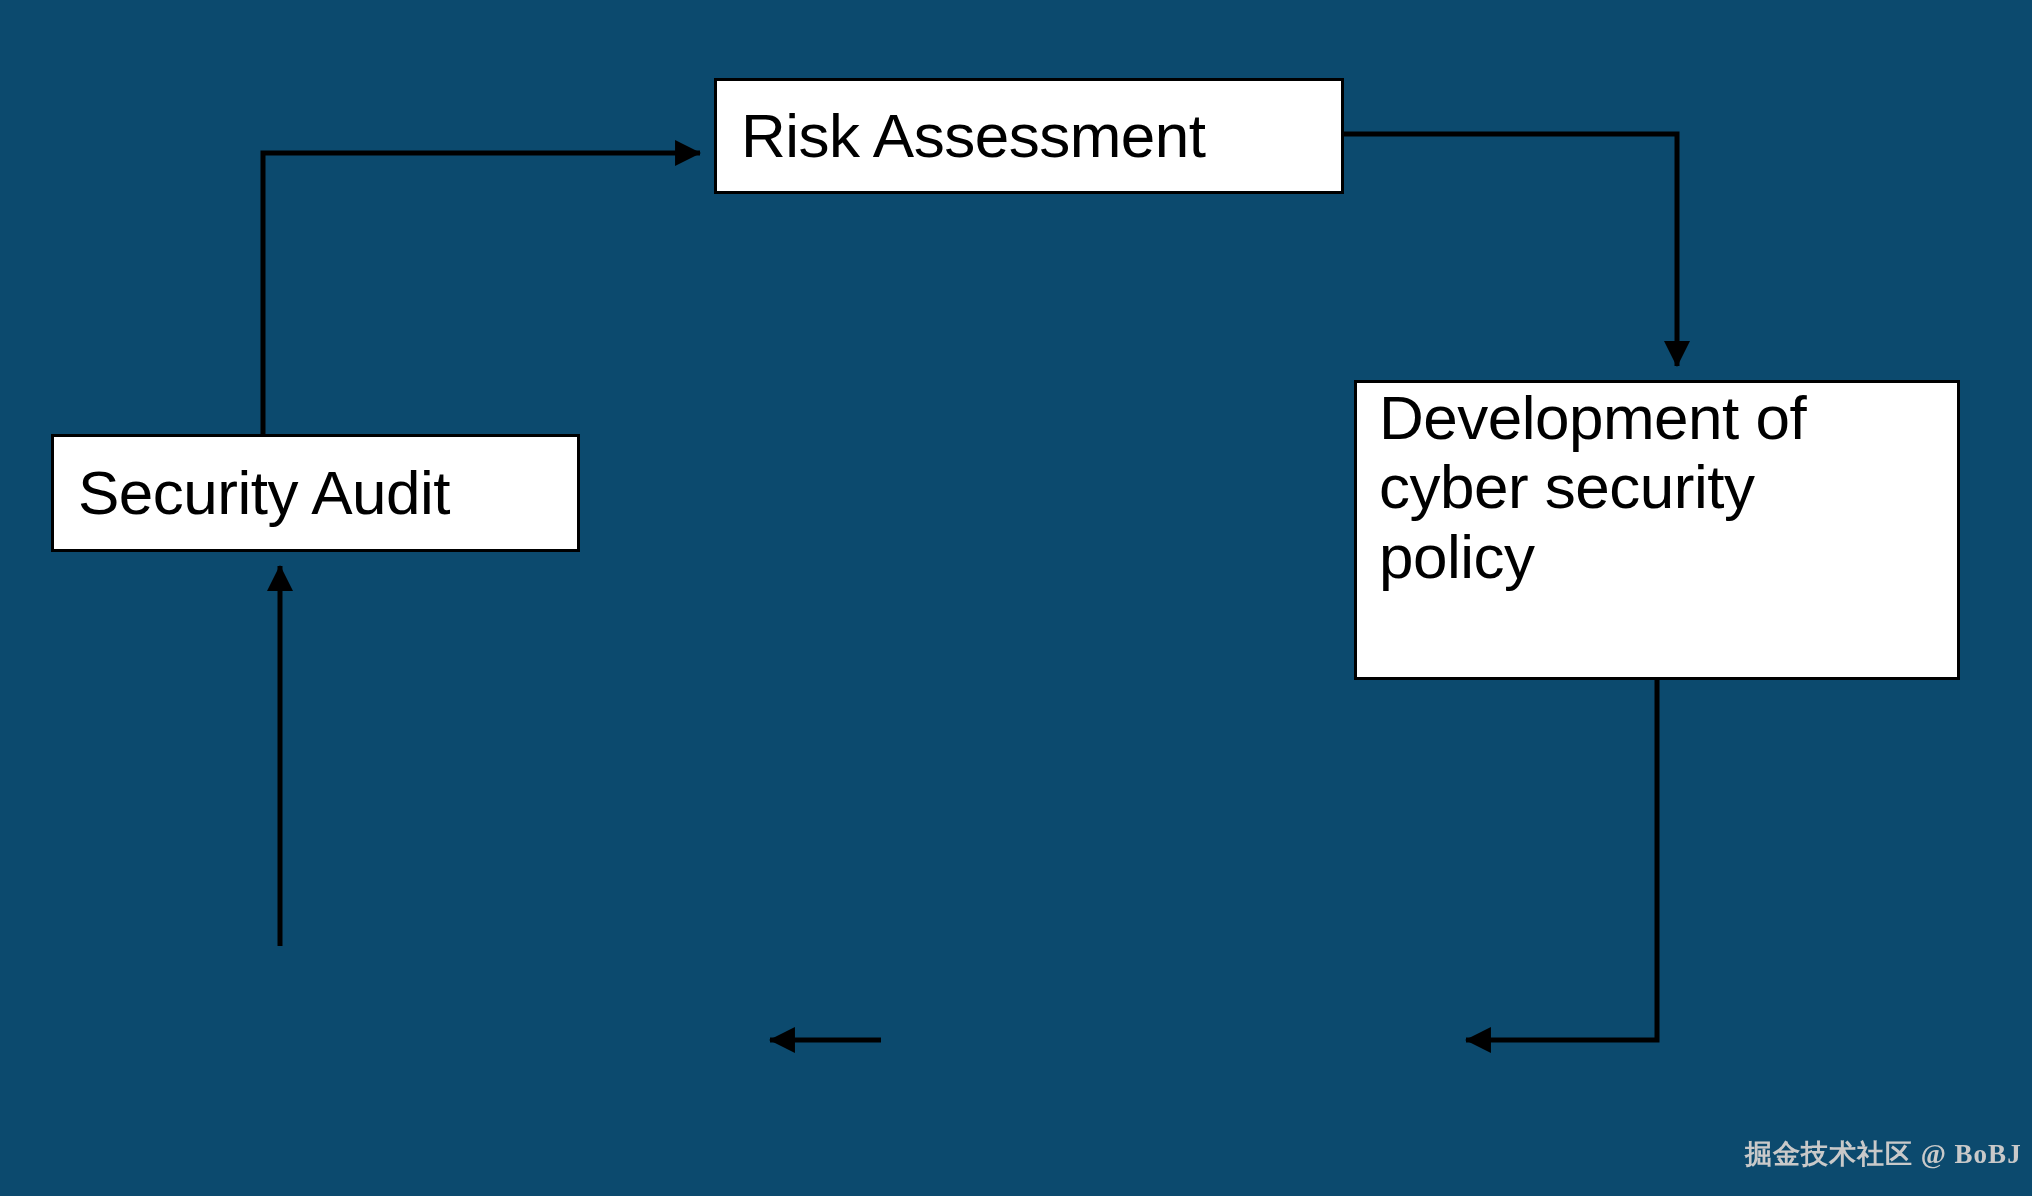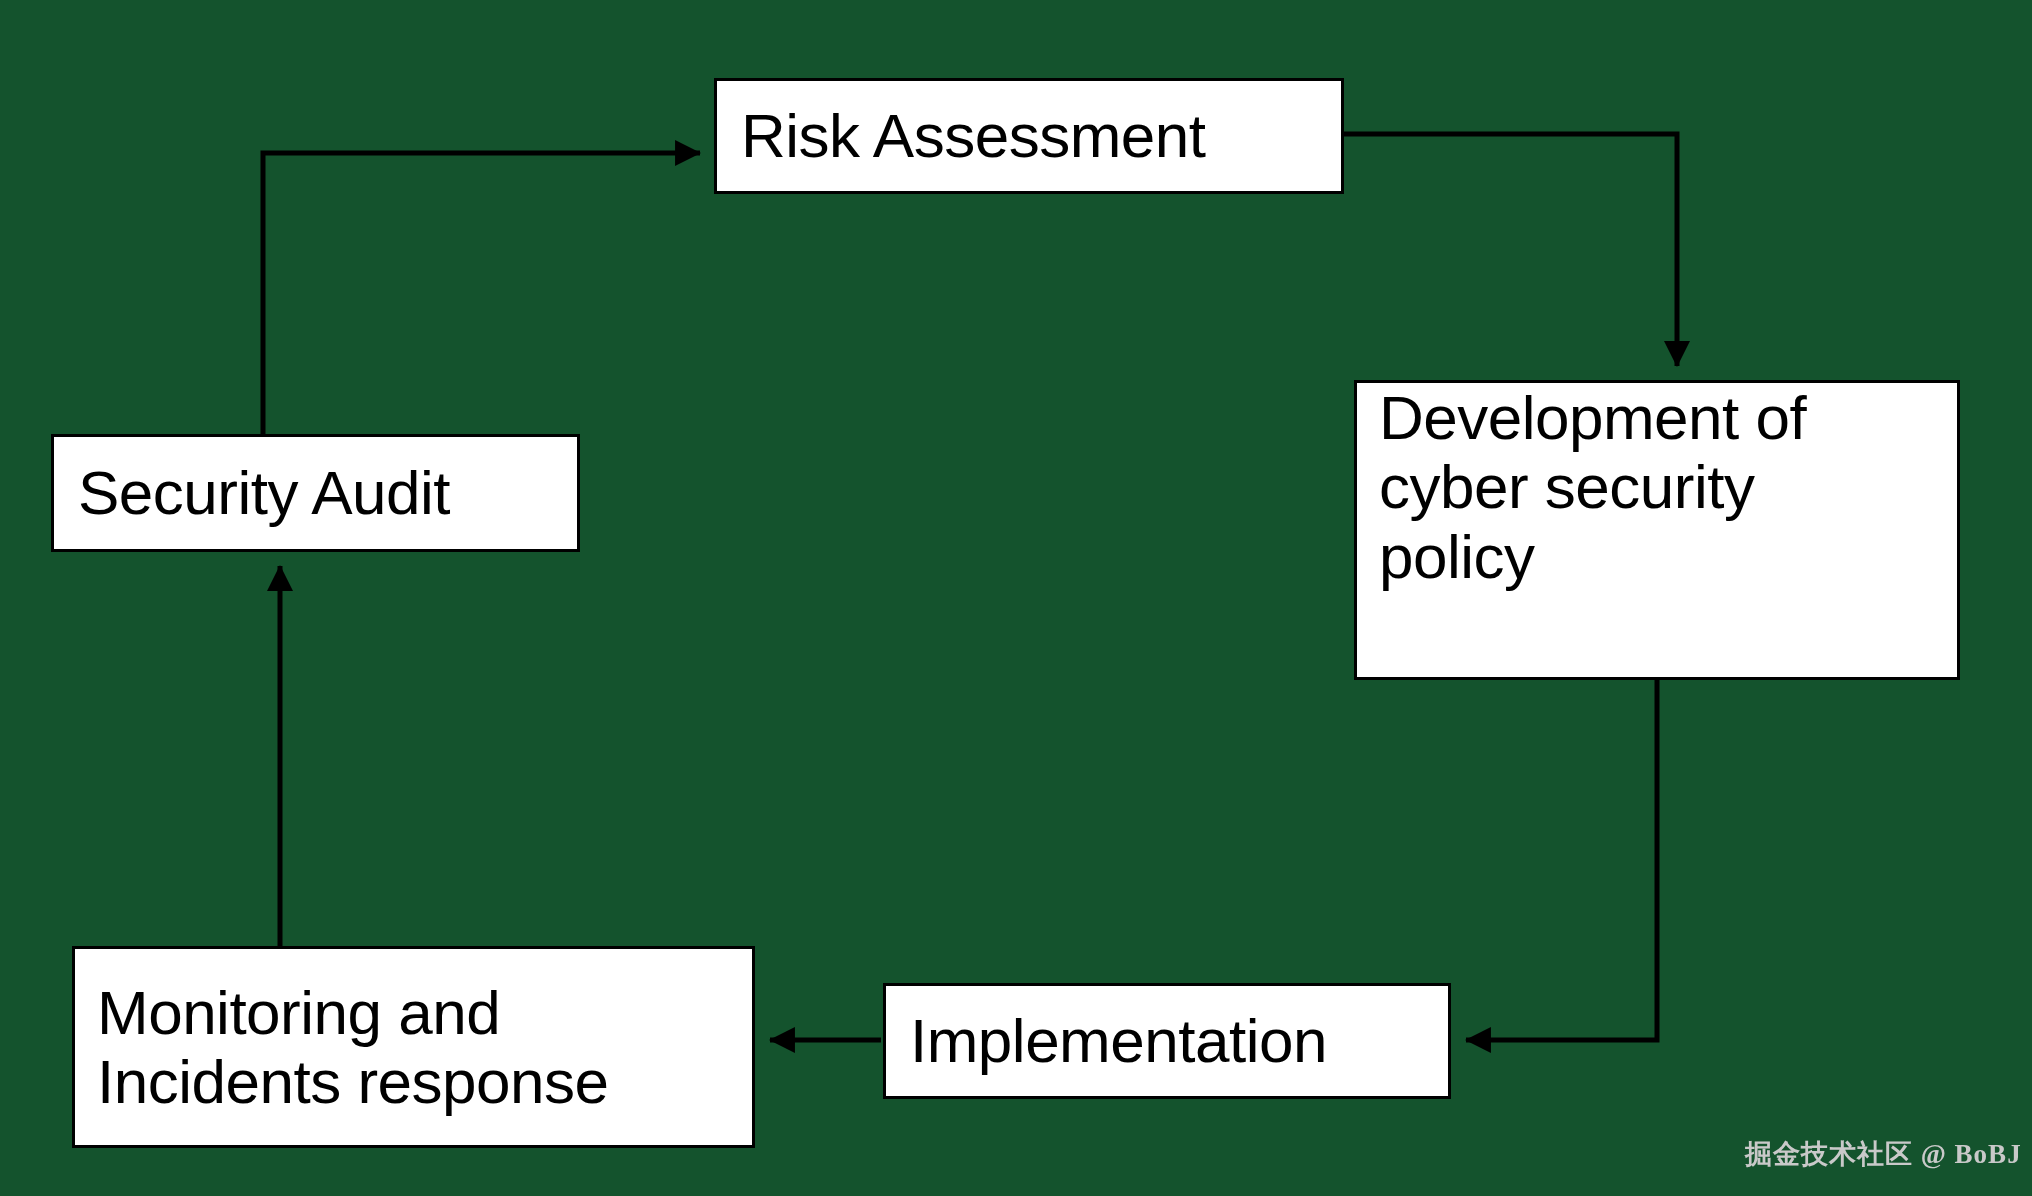--- a/index.html
+++ b/index.html
@@ -7,21 +7,21 @@
     padding: 0;
     background: #ffffff;
   }
   body {
     font-family: "Liberation Sans", sans-serif;
   }
   #canvas {
     position: relative;
     width: 2032px;
     height: 1196px;
-    background: #14532d;
+    background: #0c4a6e;
     overflow: hidden;
   }
   #diagram-svg {
     position: absolute;
     left: 0;
     top: 0;
     width: 2032px;
     height: 1196px;
   }
   .node {
@@ -129,28 +129,21 @@
   <div class="node node-center" id="node-risk-assessment">
     <span class="node-label">Risk Assessment</span>
   </div>
 
   <div class="node" id="node-development">
     <span class="node-label">Development of
 cyber security
 policy</span>
   </div>
 
-  <div class="node node-center" id="node-implementation">
-    <span class="node-label">Implementation</span>
-  </div>
 
-  <div class="node" id="node-monitoring">
-    <span class="node-label">Monitoring and
-Incidents response</span>
-  </div>
 
   <div class="node node-center" id="node-security-audit">
     <span class="node-label">Security Audit</span>
   </div>
 
   <div id="watermark">掘金技术社区 @ BoBJ</div>
 
 </div>
 
 </body></html>

